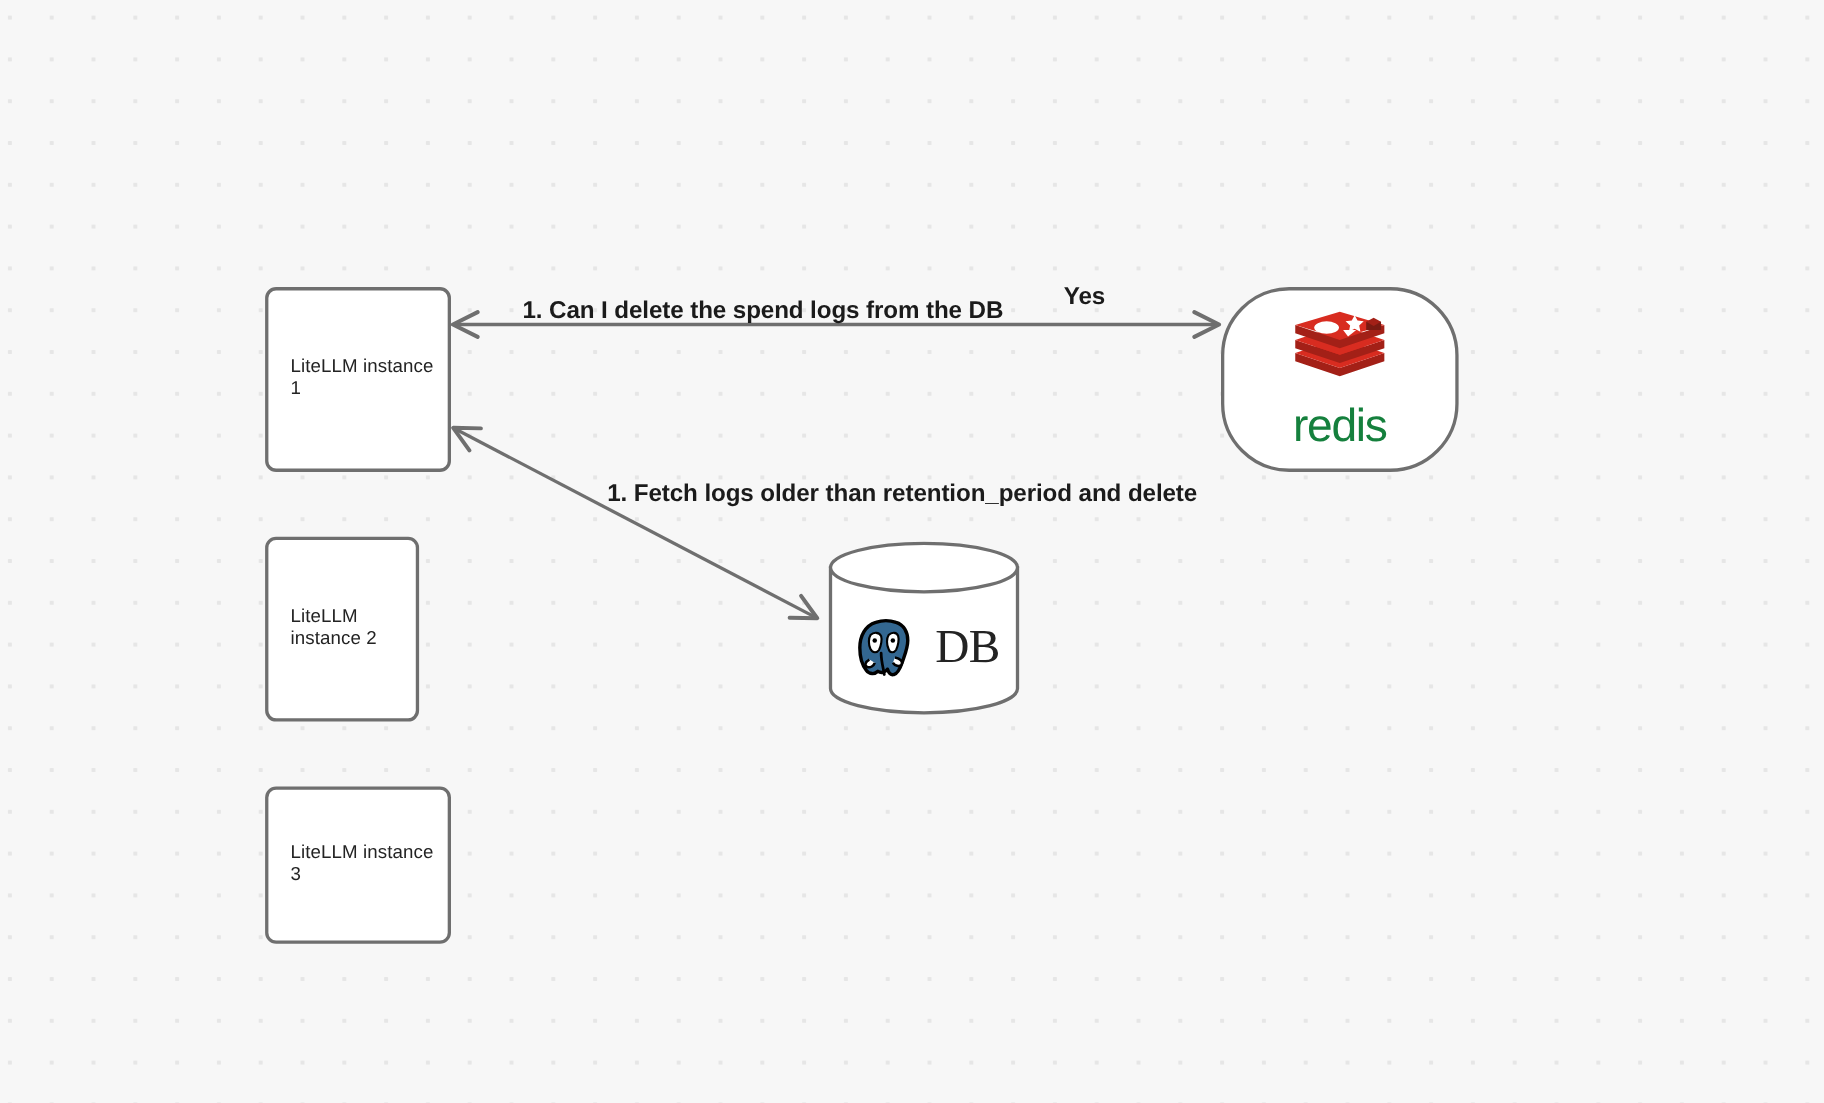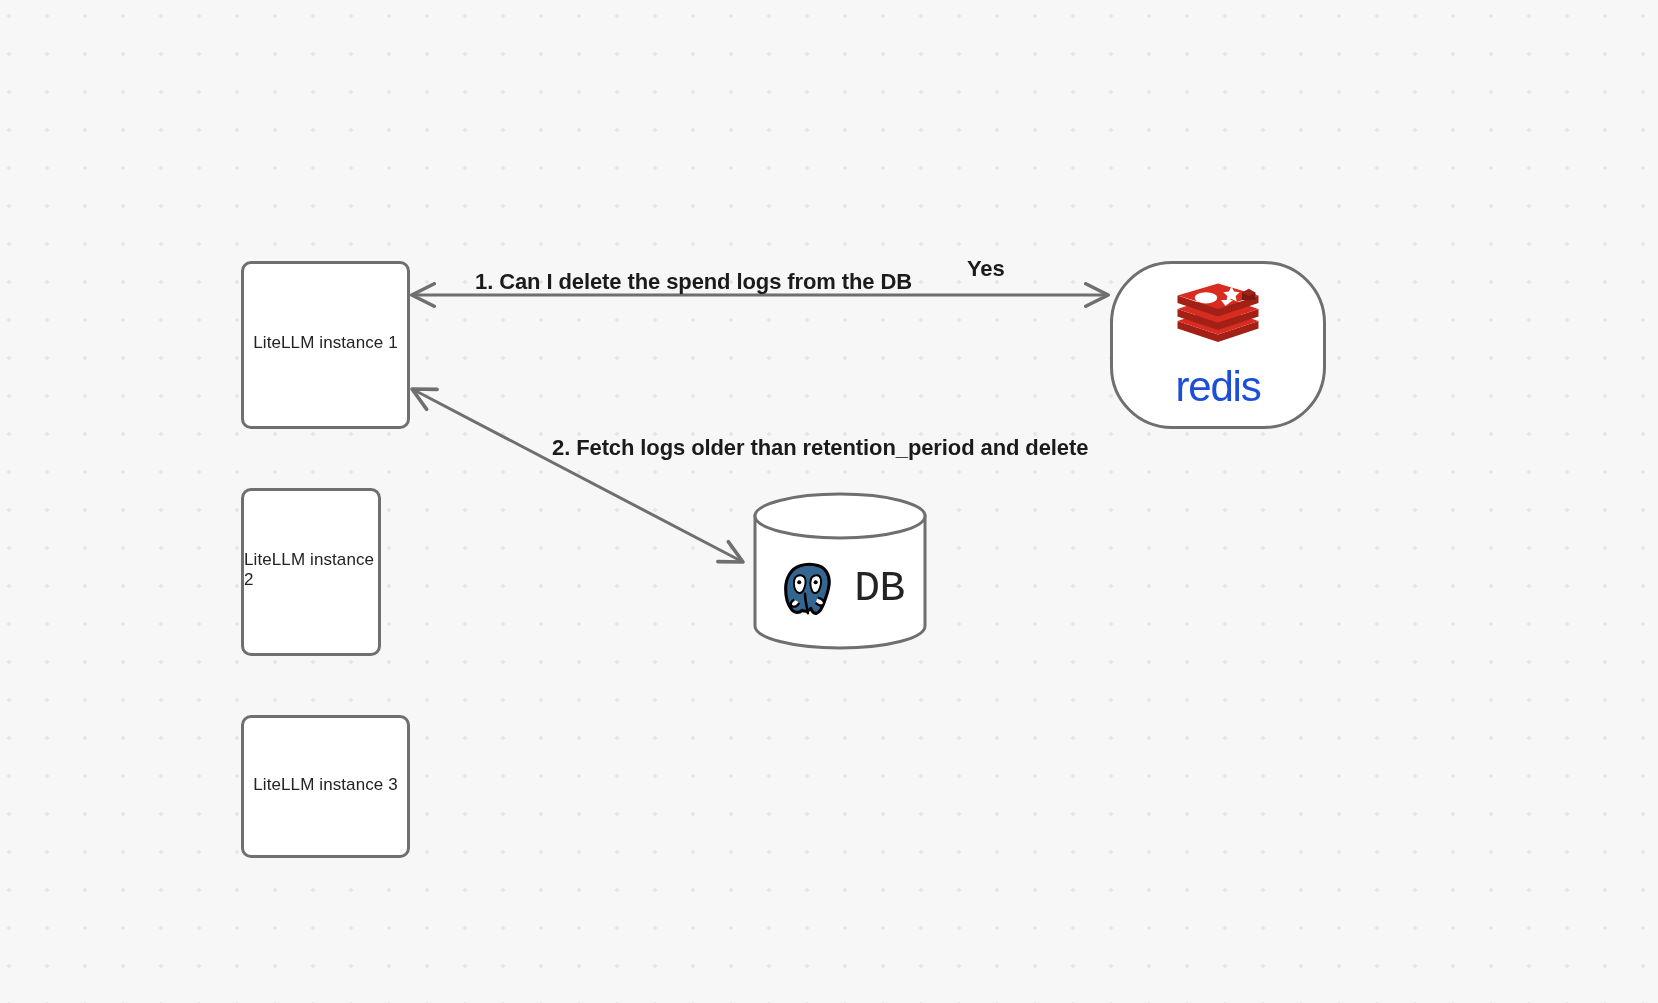--- a/index.html
+++ b/index.html
@@ -28,20 +28,21 @@
   
   .node-box {
     position: absolute;
     background: #ffffff;
     border: 3px solid #6f6f6f;
     border-radius: 10px;
     box-sizing: border-box;
     display: flex;
     align-items: center;
     justify-content: center;
+    padding-left: 20px;
   }
   .node-box .node-label {
     font-size: 17px;
     color: #232323;
     font-family: "Liberation Sans", sans-serif;
     letter-spacing: 0.1px;
     position: relative;
     top: -2px;
   }
   
@@ -58,21 +59,21 @@
     display: flex;
     flex-direction: column;
     align-items: center;
     justify-content: center;
   }
   #redis-logo-mark { width: 96px; height: 66px; display: block; }
   #redis-wordmark {
     font-family: "Liberation Sans", sans-serif;
     font-size: 42px;
     font-weight: 400;
-    color: #1d4ed8;
+    color: #15803d;
     letter-spacing: -1.2px;
     line-height: 1;
     margin-top: 18px;
   }
   
   #db-node {
     position: absolute;
     left: 752px;
     top: 492px;
     width: 176px;
@@ -84,21 +85,21 @@
     width: 176px;
     height: 158px;
     display: flex;
     align-items: center;
     justify-content: center;
     padding-top: 34px;
     box-sizing: border-box;
   }
   #pg-elephant { width: 62px; height: 62px; display: block; }
   #db-text {
-    font-family: Liberation Mono, monospace;
+    font-family: Liberation Serif, serif;
     font-size: 43px;
     color: #232323;
     letter-spacing: -0.5px;
     line-height: 1;
     margin-left: 17px;
   }
   
   .edge-label {
     position: absolute;
     font-family: "Liberation Sans", sans-serif;
@@ -135,21 +136,21 @@
 
     <line x1="414" y1="295" x2="1106" y2="295" stroke="#6f6f6f" stroke-width="3" marker-start="url(#arrowStart)" marker-end="url(#arrowEnd)"></line>
 
     <line x1="414" y1="390" x2="741" y2="561" stroke="#6f6f6f" stroke-width="3" marker-start="url(#arrowStart)" marker-end="url(#arrowEnd)"></line>
   </svg>
 
   <div class="edge-label" style="left:475px; top:269px;">1.  Can I delete the spend logs from the DB</div>
 
   <div class="edge-label" style="left:967px; top:256px;">Yes</div>
 
-  <div class="edge-label" style="left:552px; top:435px;">2.  Fetch logs older than retention_period and delete</div>
+  <div class="edge-label" style="left:552px; top:435px;">1.  Fetch logs older than retention_period and delete</div>
 
   <div class="node-box" style="left:241px; top:261px; width:169px; height:168px;">
     <span class="node-label">LiteLLM instance 1</span>
   </div>
 
   <div class="node-box" style="left:241px; top:488px; width:140px; height:168px;">
     <span class="node-label">LiteLLM instance 2</span>
   </div>
 
   <div class="node-box" style="left:241px; top:715px; width:169px; height:143px;">

